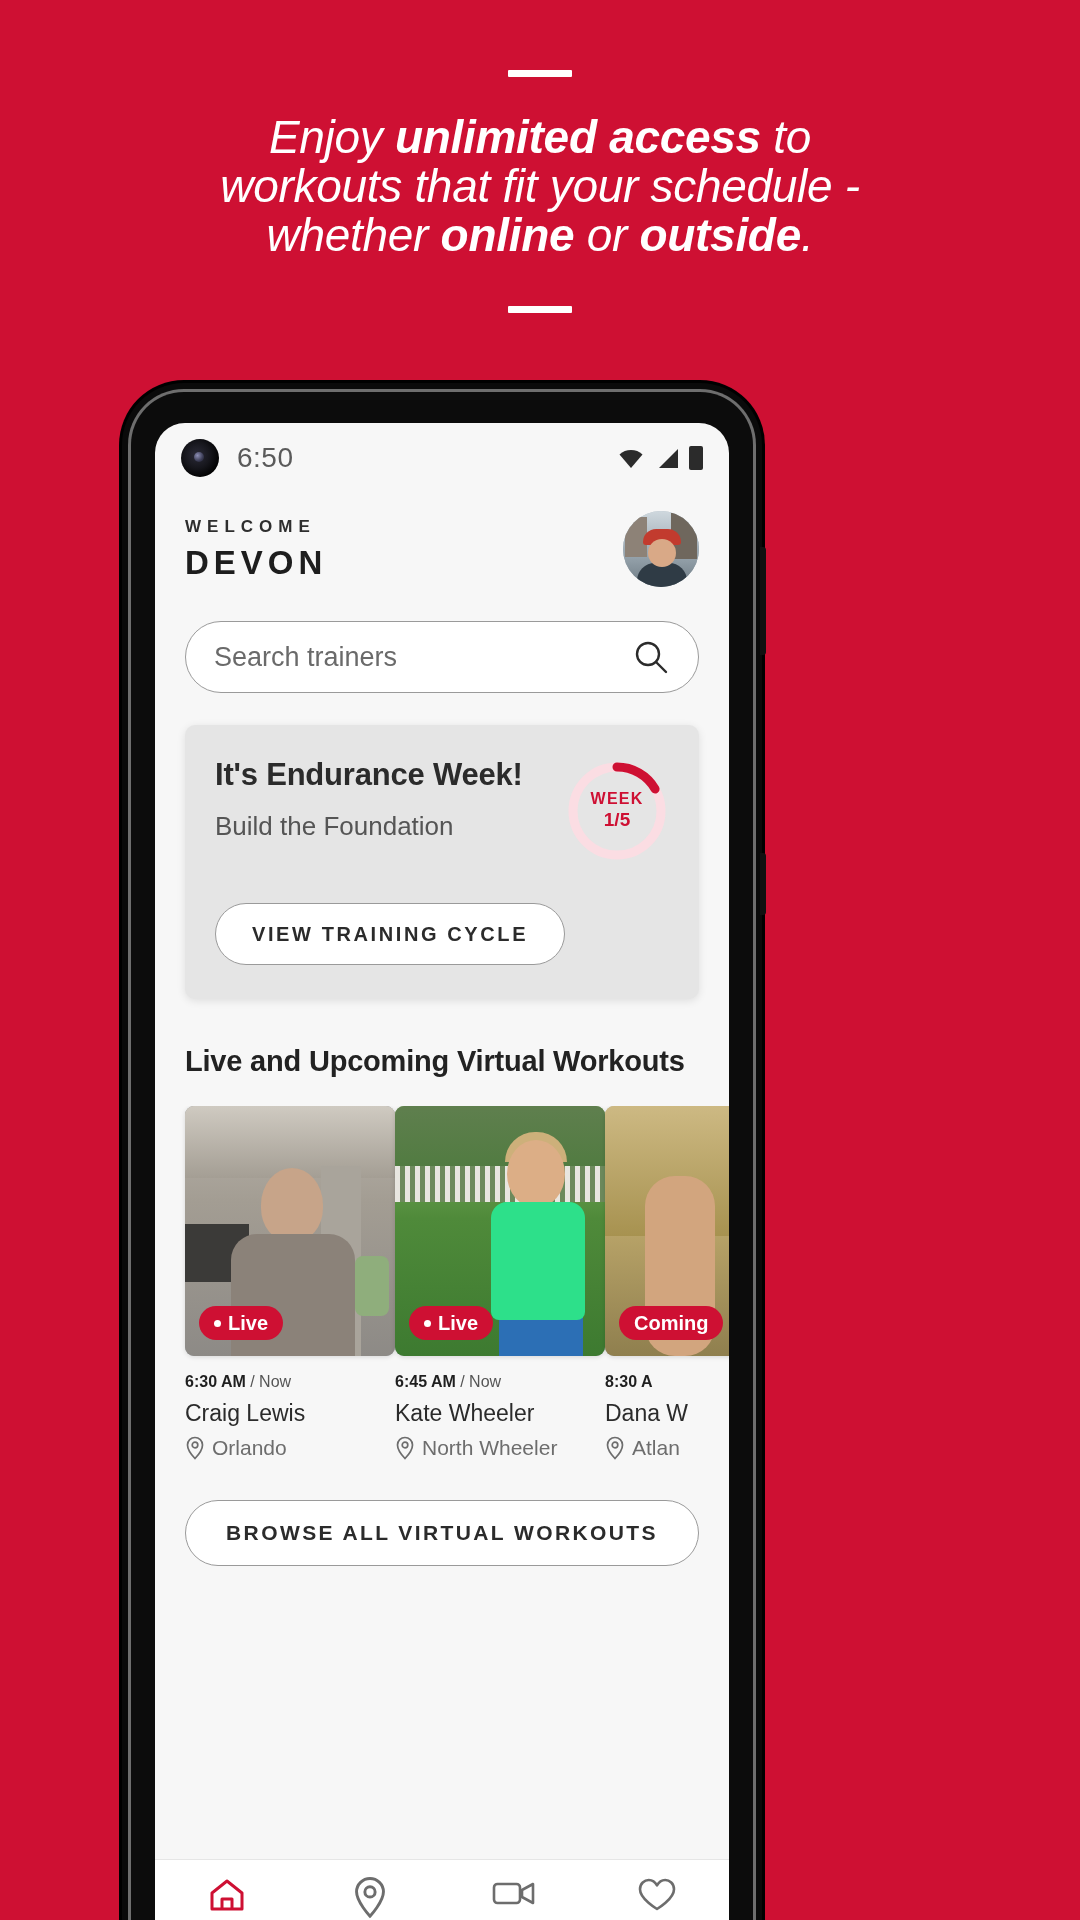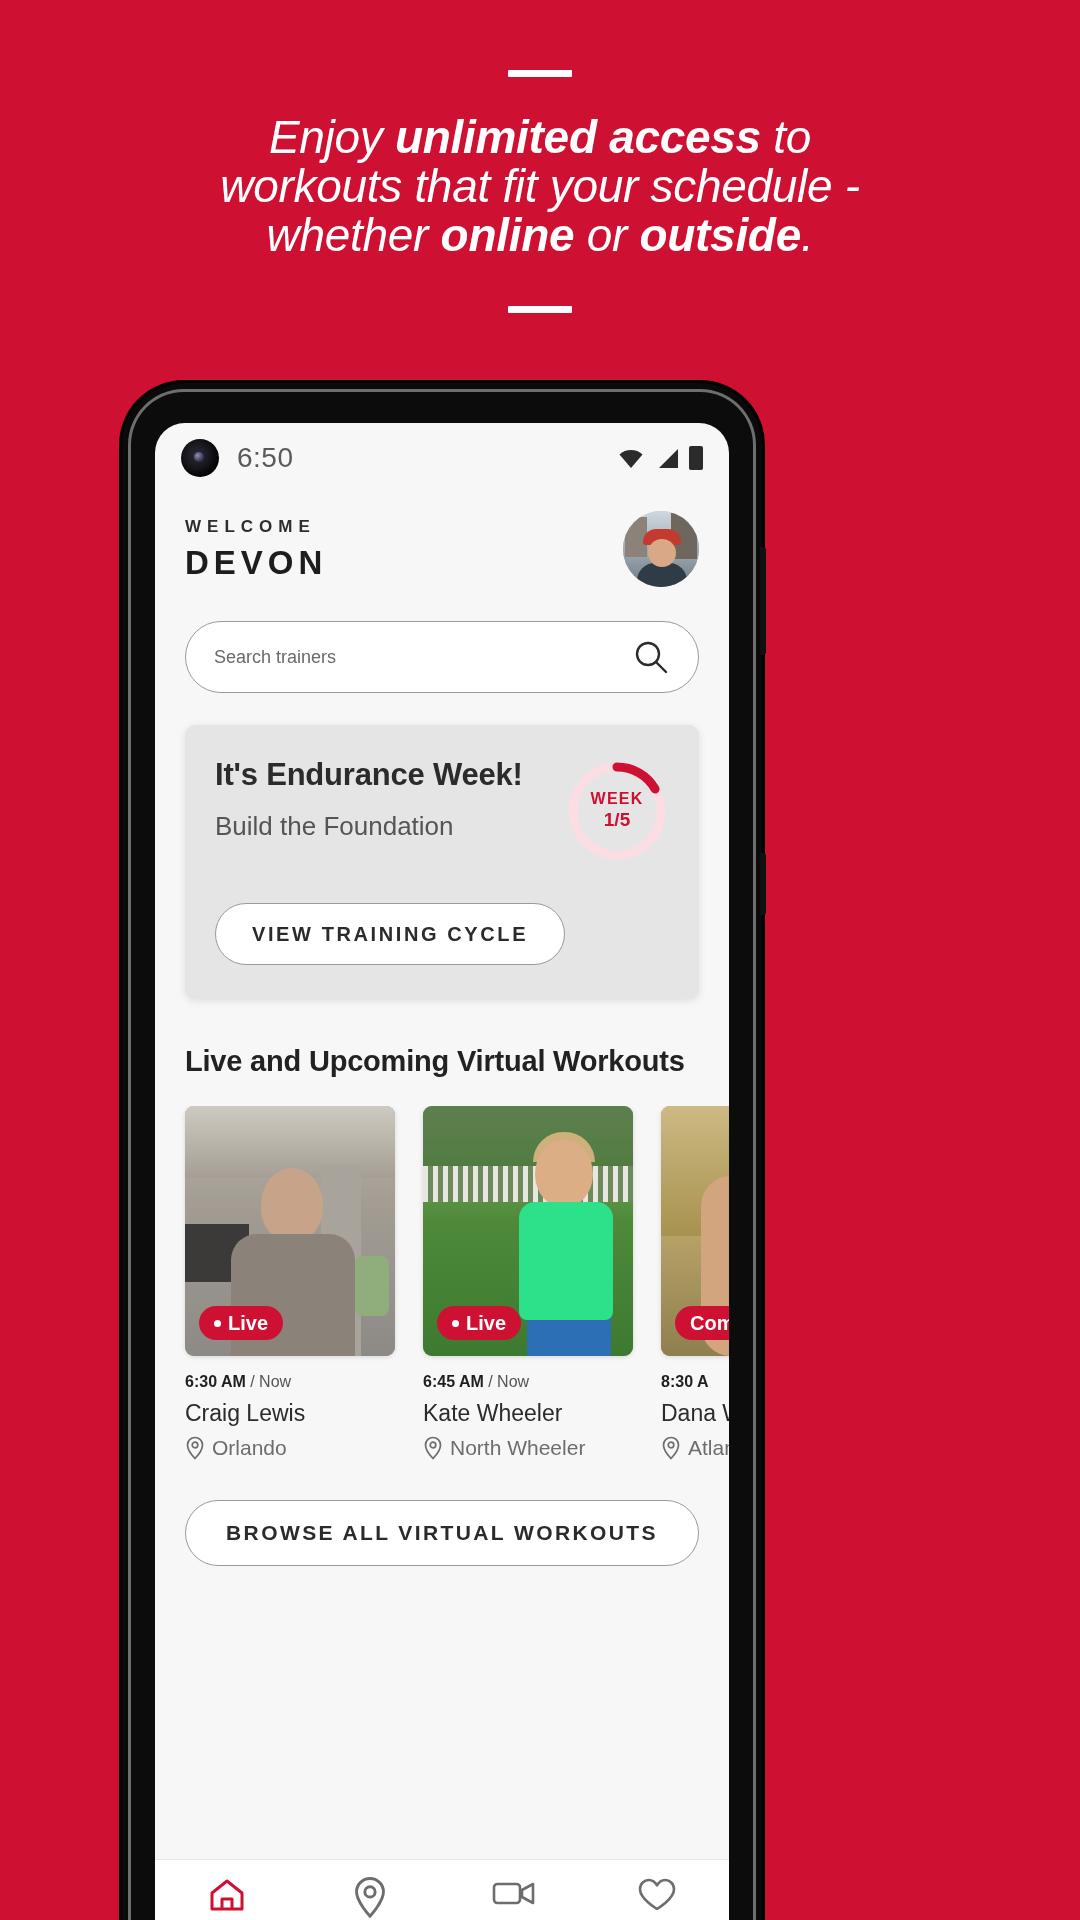--- a/index.html
+++ b/index.html
@@ -123,21 +123,21 @@
   .avatar .body { position:absolute; left:14px; bottom:0; width:50px; height:24px;
     border-radius:18px 18px 0 0; background:#2f3b45; }
 
   
   .search {
     margin:34px 30px 0 30px; height:72px;
     border:1.5px solid #9a9a9a; border-radius:38px;
     background:#ffffff; display:flex; align-items:center;
     padding:0 28px;
   }
-  .search-ph { font-size:18px; color:#6a6a6a; font-weight:400; }
+  .search-ph { font-size:27px; color:#6a6a6a; font-weight:400; }
   .search-ico { margin-left:auto; }
 
   
   .card {
     margin:32px 30px 0 30px;
     background:#e5e5e5; border-radius:10px;
     box-shadow:0 2px 9px rgba(0,0,0,.10);
     padding:32px 30px 34px 30px;
     position:relative;
   }
@@ -165,21 +165,21 @@
 
   
   .section-title {
     margin:46px 30px 0 30px;
     font-size:29px; font-weight:700; color:#222; letter-spacing:-0.2px;
   }
 
   
   .wk-row {
     margin-top:28px; padding-left:30px;
-    display:flex; gap:28px; overflow:hidden;
+    display:flex; overflow:hidden;
   }
   .wk { width:210px; flex:none; }
   .wk-thumb {
     width:210px; height:250px; border-radius:9px; overflow:hidden;
     position:relative; background:#9aa0a4;
     box-shadow:0 1px 5px rgba(0,0,0,.13);
   }
   .badge {
     position:absolute; left:14px; bottom:16px;
     background:#CE1033; color:#fff; border-radius:17px;

